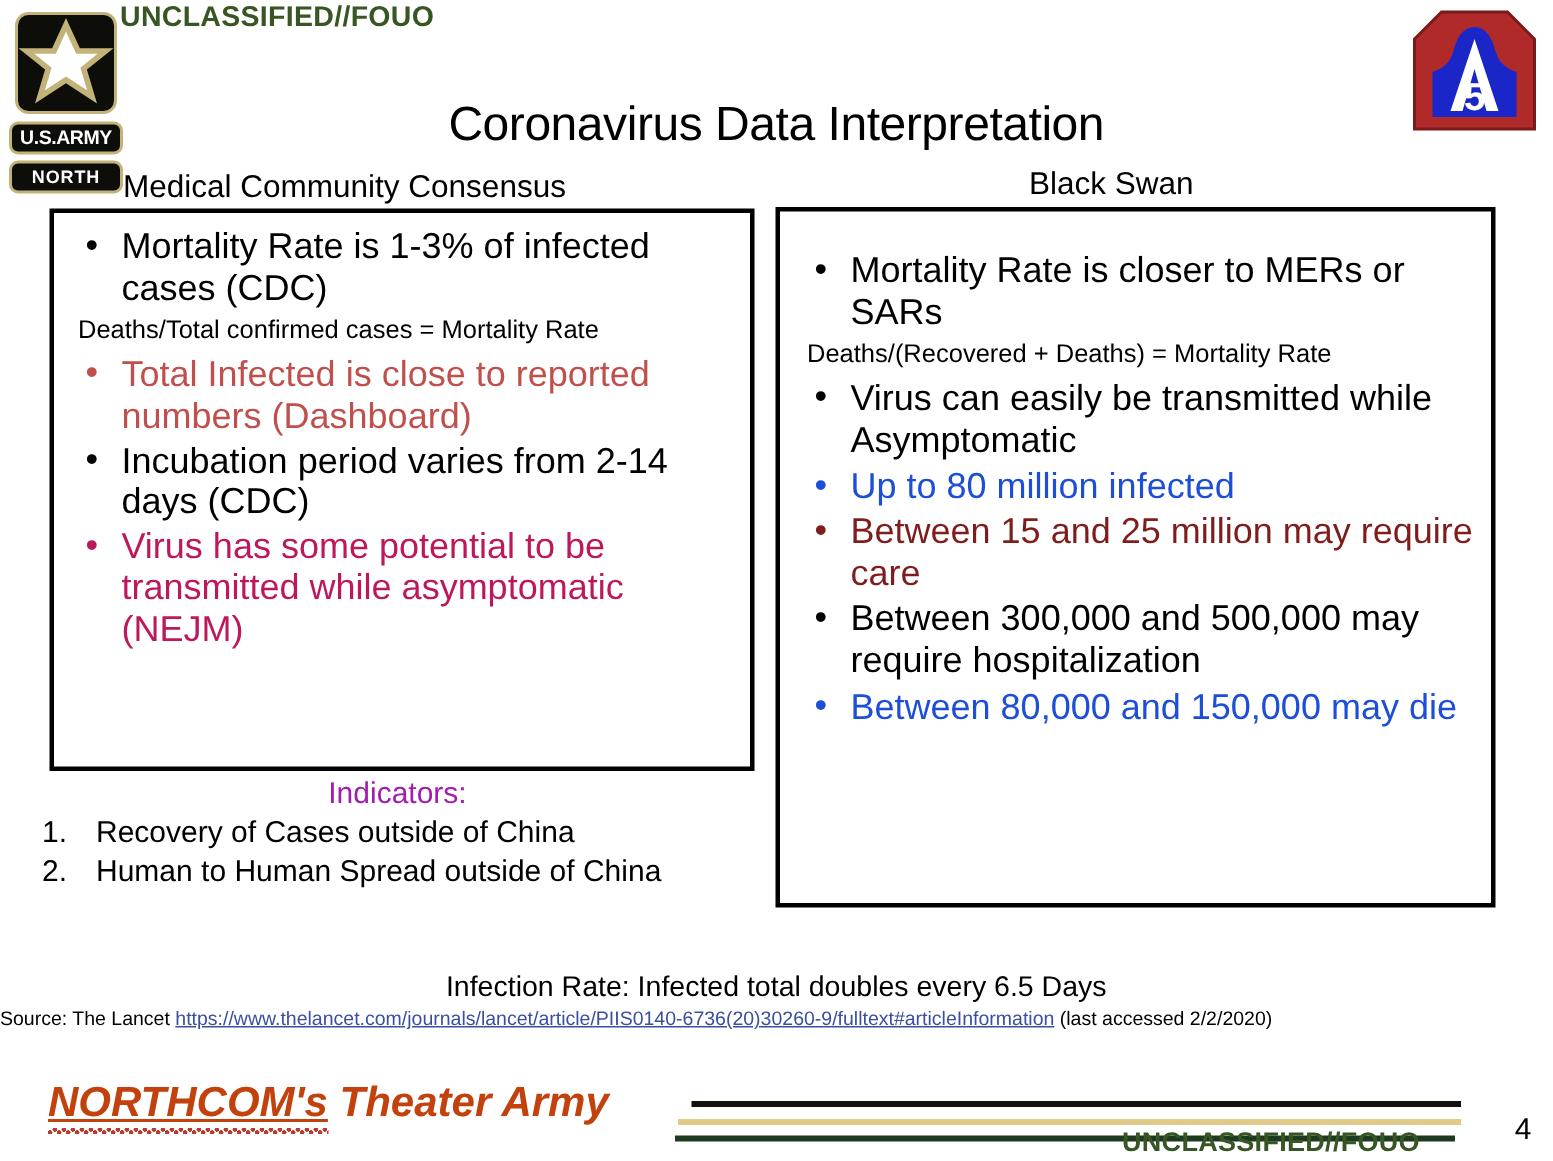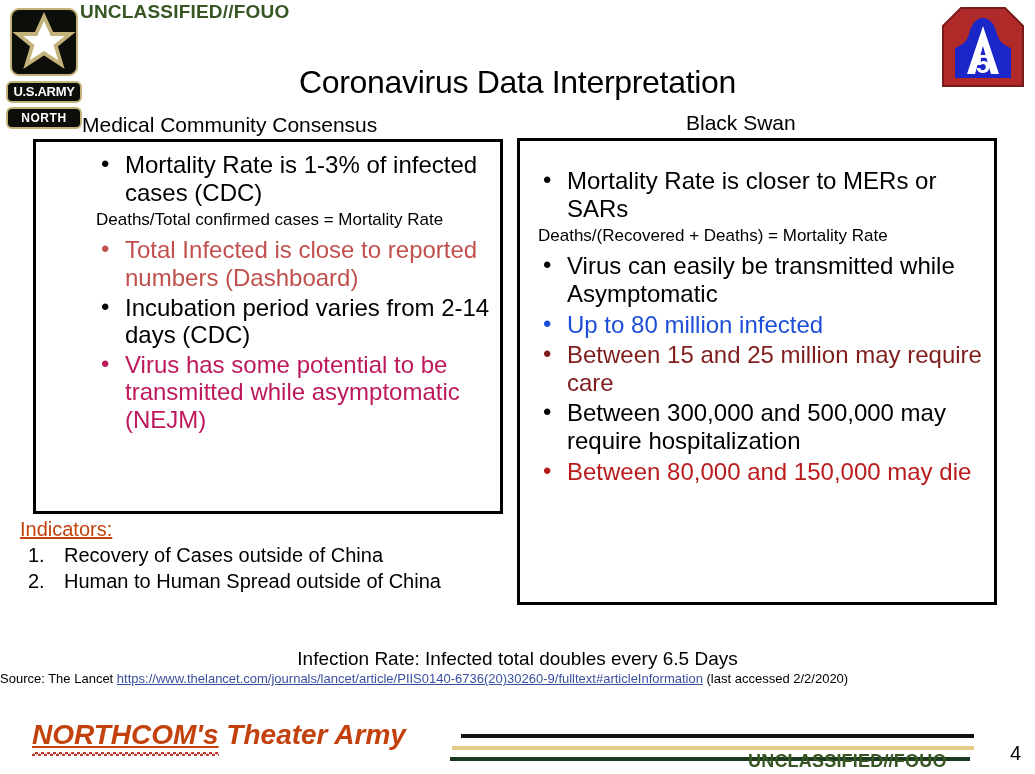--- a/index.html
+++ b/index.html
@@ -118,21 +118,21 @@
   .col-heading.left  { left: 82px;  top: 113px; }
   .col-heading.right { left: 686px; top: 111px; }
 
   
   .panel {
     position: absolute;
     border: 3px solid #000000;
     background: #ffffff;
     box-sizing: border-box;
   }
-  .panel.left  { left: 33px;  top: 139px; width: 470px; height: 375px; padding-left: 44px; }
+  .panel.left  { left: 33px;  top: 139px; width: 470px; height: 375px; }
   .panel.right { left: 517px; top: 138px; width: 480px; height: 467px; }
 
   ul.bullets {
     list-style: none;
     margin: 0;
     padding: 9px 10px 0 14px;
   }
   ul.bullets li.bullet {
     position: relative;
     padding-left: 31px;
@@ -165,25 +165,24 @@
   .panel.right ul.bullets li.bullet { font-size: 24px; margin-bottom: 3px; }
 
   
   .indicators {
     position: absolute;
     left: 20px;
     top: 518px;
     width: 490px;
   }
   .indicators-title {
-    text-align: left;
+    text-align: center;
     font-size: 20px;
-    color: #c2410c;
+    color: #a21caf;
     margin-bottom: 1px;
-    text-decoration: underline;
   }
   ol.indicator-list {
     margin: 0;
     padding: 0;
     list-style: none;
   }
   ol.indicator-list li {
     font-size: 20px;
     line-height: 1.32;
     color: #000000;
@@ -308,21 +307,21 @@
   </div>
 
   <div class="panel right">
     <ul class="bullets" id="right-list">
         <li class="bullet" style="color: rgb(0, 0, 0);">Mortality Rate is closer to MERs or SARs</li>
         <li class="formula" style="color: rgb(0, 0, 0);">Deaths/(Recovered + Deaths) = Mortality Rate</li>
         <li class="bullet" style="color: rgb(0, 0, 0);">Virus can easily be transmitted while Asymptomatic</li>
         <li class="bullet" style="color: #1d4ed8;">Up to 80 million infected</li>
         <li class="bullet" style="color: #7f1d1d;">Between 15 and 25 million may require care</li>
         <li class="bullet" style="color: rgb(0, 0, 0);">Between 300,000 and 500,000 may require hospitalization</li>
-        <li class="bullet" style="color: #b91c1c;">Between 80,000 and 150,000 may die</li>
+        <li class="bullet" style="color: #1d4ed8;">Between 80,000 and 150,000 may die</li>
       </ul>
   </div>
 
   <div class="indicators">
     <div class="indicators-title">Indicators:</div>
     <ol class="indicator-list" id="indicator-list">
         <li><span class="num">1.</span><span>Recovery of Cases outside of China</span></li>
         <li><span class="num">2.</span><span>Human to Human Spread outside of China</span></li>
       </ol>
   </div>

